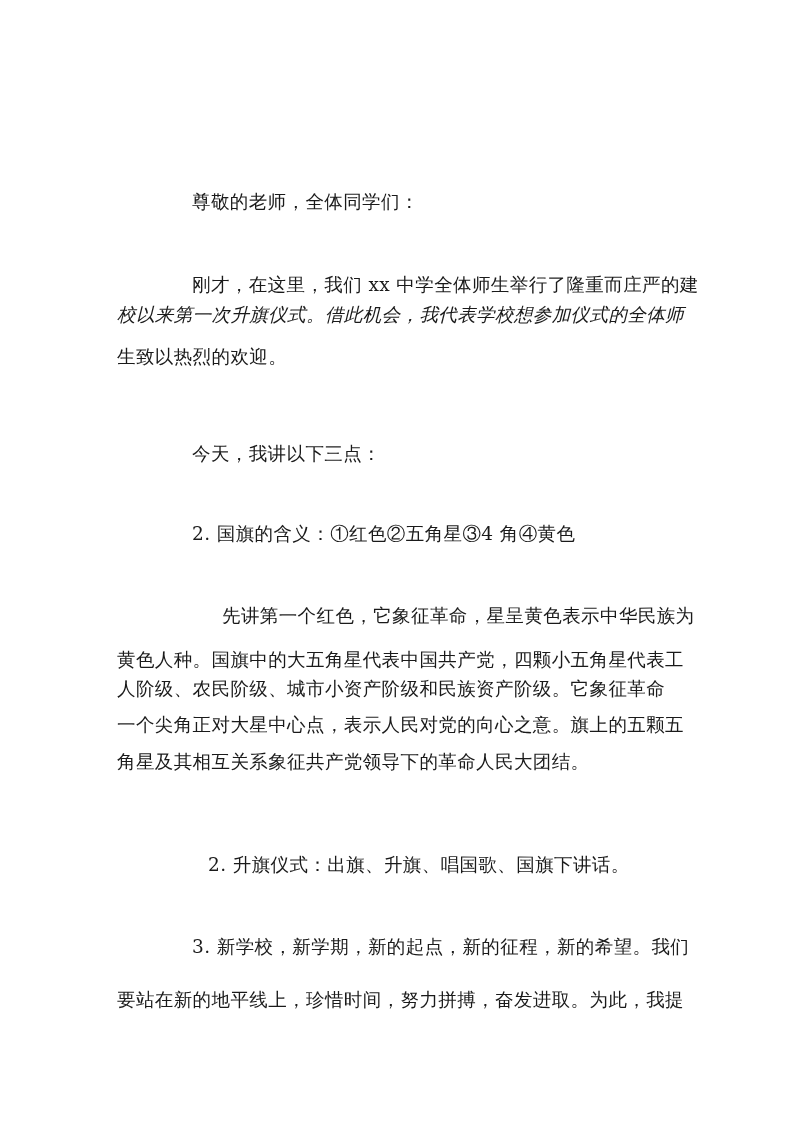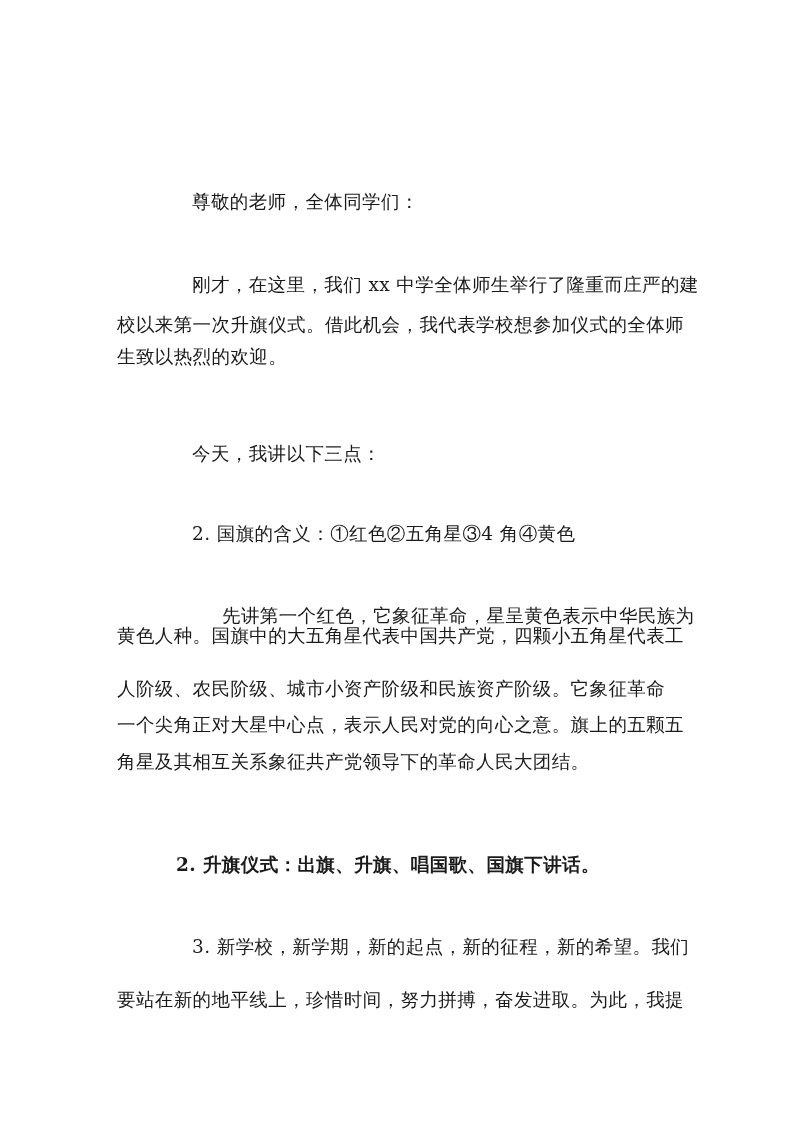--- a/index.html
+++ b/index.html
@@ -9,30 +9,30 @@
     .line { position: absolute; left: 117px; width: 565px; font-size: 18.5px; line-height: 24px;
       white-space: nowrap; letter-spacing: 0.4px; }
   </style>
 </head>
 <body>
 
 <div class="page">
   <div class="line" style="left:192px; top:190px;">尊敬的老师，全体同学们：</div>
 
   <div class="line" style="left:192px; top:273px;">刚才，在这里，我们 xx 中学全体师生举行了隆重而庄严的建</div>
-  <div class="line" style="top:313px;">校以来第一次升旗仪式。借此机会，我代表学校想参加仪式的全体师</div>
+  <div class="line" style="top:303px;font-style:italic;">校以来第一次升旗仪式。借此机会，我代表学校想参加仪式的全体师</div>
   <div class="line" style="left:192px; top:442px;">今天，我讲以下三点：</div>
 
   <div class="line" style="top:345px;">生致以热烈的欢迎。</div>
 
   <div class="line" style="left:192px; top:522px;">2.  国旗的含义：①红色②五角星③4 角④黄色</div>
 
   <div class="line" style="left:222px; top:604px;">先讲第一个红色，它象征革命，星呈黄色表示中华民族为</div>
-  <div class="line" style="top:624px;text-align:center;">黄色人种。国旗中的大五角星代表中国共产党，四颗小五角星代表工</div>
+  <div class="line" style="top:648px;text-align:center;">黄色人种。国旗中的大五角星代表中国共产党，四颗小五角星代表工</div>
   <div class="line" style="top:677px;">人阶级、农民阶级、城市小资产阶级和民族资产阶级。它象征革命</div>
   <div class="line" style="top:713px;">一个尖角正对大星中心点，表示人民对党的向心之意。旗上的五颗五</div>
   <div class="line" style="top:750px;">角星及其相互关系象征共产党领导下的革命人民大团结。</div>
 
-  <div class="line" style="left:176px; top:853px;font-weight:bold;">2.  升旗仪式：出旗、升旗、唱国歌、国旗下讲话。</div>
+  <div class="line" style="left:208px; top:853px;">2.  升旗仪式：出旗、升旗、唱国歌、国旗下讲话。</div>
 
   <div class="line" style="left:192px; top:935px;">3.  新学校，新学期，新的起点，新的征程，新的希望。我们</div>
   <div class="line" style="top:972px;margin-top:16px;">要站在新的地平线上，珍惜时间，努力拼搏，奋发进取。为此，我提</div>
 </div>
 
 </body></html>

